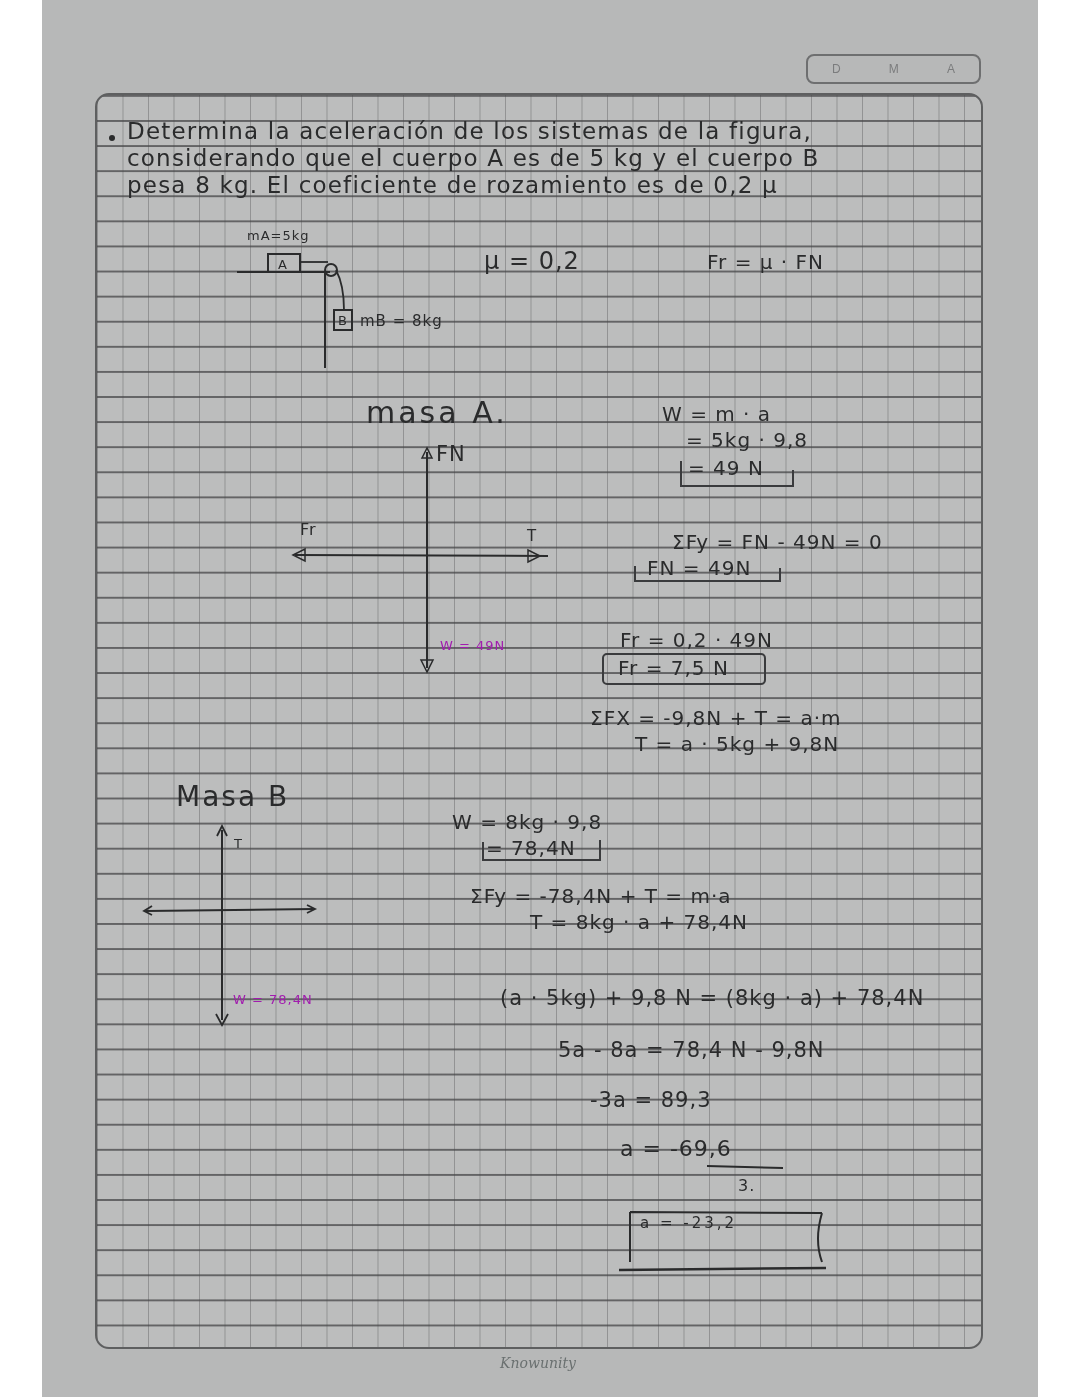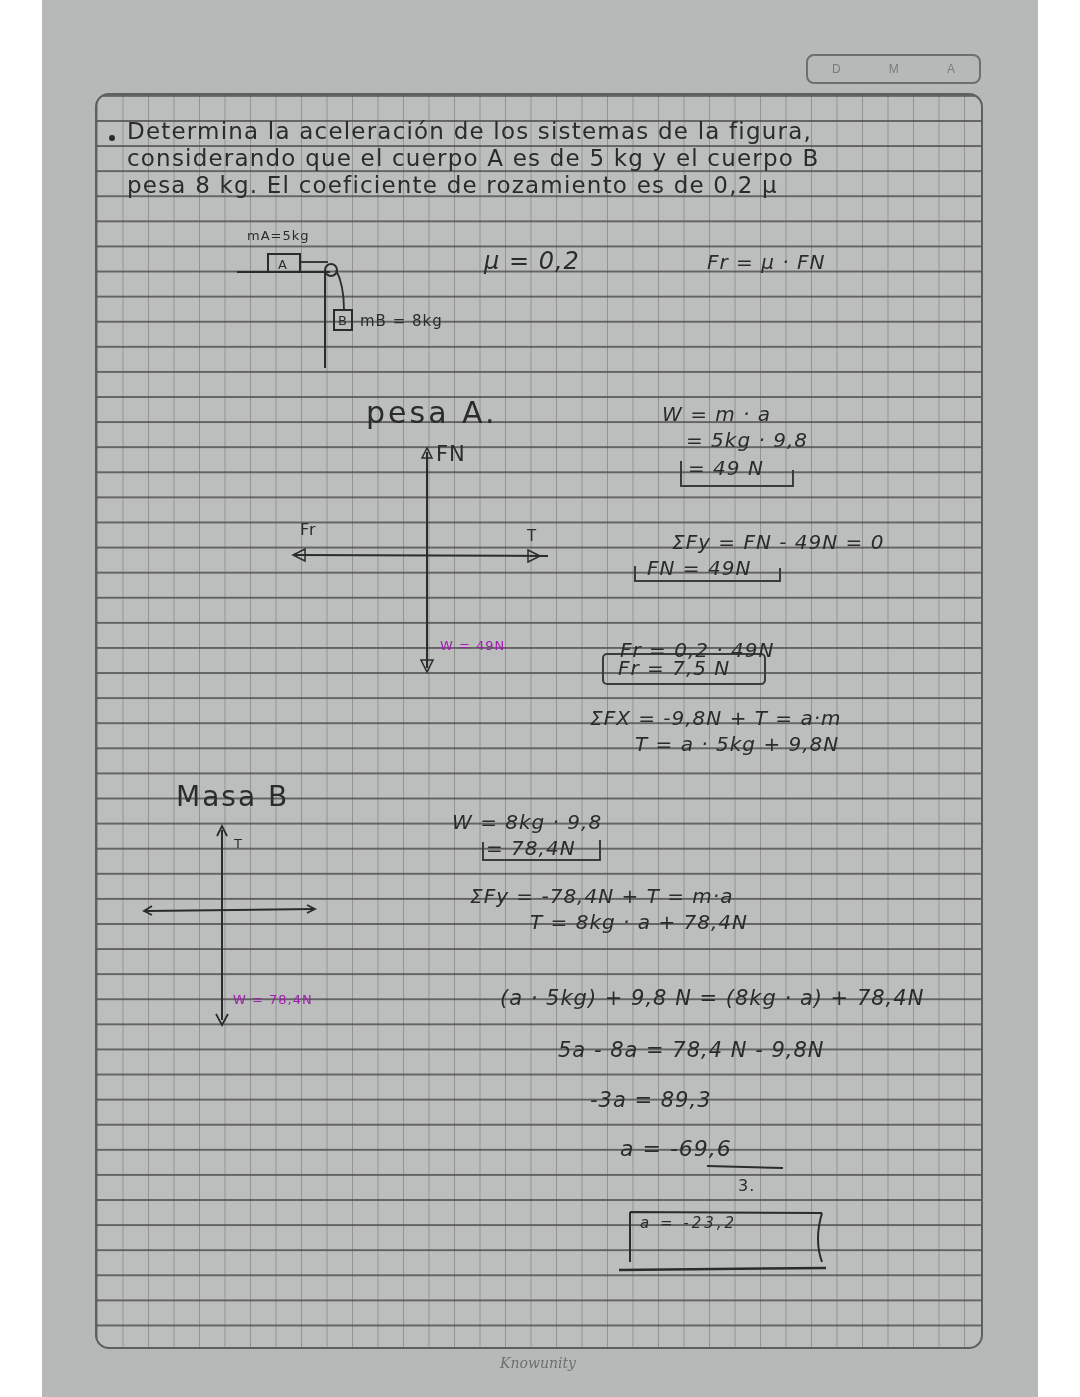--- a/index.html
+++ b/index.html
@@ -27,21 +27,21 @@
         linear-gradient(to right, rgba(95,96,98,0.45) 0px, rgba(95,96,98,0.45) 1px, transparent 1px);
       background-size: 100% 25.1px, 25.5px 100%;
       background-position: 0 25px, 0 0;
     }
     .hw {
       position: absolute; color: #2a2b2c; white-space: nowrap;
       font-family: "DejaVu Sans", sans-serif; letter-spacing: 1px;
     }
     .hw.light { color: #a21caf; }
     .q { font-size: 23px; letter-spacing: 1.2px; }
-    .eq { font-size: 20px; font-style: italic; }
+    .eq { font-size: 20px; }
     .sm { font-size: 13px; }
     .title { font-size: 30px; font-weight: normal; letter-spacing: 3px; }
     .bullet {
       position: absolute; left: 109px; top: 135px; width: 6px; height: 6px;
       border-radius: 50%; background: #2a2b2c;
     }
     svg.overlay { position: absolute; left: 0; top: 0; }
     .watermark {
       position: absolute; left: 500px; top: 1355px; font-size: 14px;
       color: #6a7070; font-style: italic; font-family: "DejaVu Serif", serif;
@@ -108,34 +108,34 @@
 </svg>
 
 <div class="hw sm" style="left:247px; top:228px;">mA=5kg</div>
 <div class="hw sm" style="left:278px; top:257px;">A</div>
 <div class="hw sm" style="left:338px; top:313px;">B</div>
 <div class="hw sm" style="left:360px; top:312px; font-size:15px;">mB = 8kg</div>
 
 <div class="hw eq" style="left:484px; top:247px; font-size:24px;">μ = 0,2</div>
 <div class="hw eq" style="left:707px; top:250px;">Fr = μ · FN</div>
 
-<div class="hw title" style="left:366px; top:395px;">pesa A.</div>
+<div class="hw title" style="left:366px; top:395px;">masa A.</div>
 <div class="hw sm" style="left:436px; top:442px; font-size:21px;">FN</div>
 <div class="hw sm" style="left:300px; top:520px; font-size:16px;">Fr</div>
 <div class="hw sm" style="left:527px; top:527px; font-size:15px;">T</div>
 <div class="hw sm light" style="left:440px; top:638px;">W = 49N</div>
 
 <div class="hw eq" style="left:662px; top:402px;">W = m · a</div>
 <div class="hw eq" style="left:686px; top:428px;">= 5kg · 9,8</div>
 <div class="hw eq" style="left:688px; top:456px;">= 49 N</div>
 
 <div class="hw eq" style="left:672px; top:530px;">ΣFy = FN - 49N = 0</div>
 <div class="hw eq" style="left:647px; top:556px;">FN = 49N</div>
 
-<div class="hw eq" style="left:620px; top:628px;margin-top:10px;">Fr = 0,2 · 49N</div>
+<div class="hw eq" style="left:620px; top:628px;">Fr = 0,2 · 49N</div>
 <div class="hw eq" style="left:618px; top:656px;">Fr = 7,5 N</div>
 
 <div class="hw eq" style="left:590px; top:706px;">ΣFX = -9,8N + T = a·m</div>
 <div class="hw eq" style="left:635px; top:732px;">T = a · 5kg + 9,8N</div>
 
 <div class="hw title" style="left:176px; top:780px; font-size:28px; letter-spacing:2px;">Masa B</div>
 <div class="hw sm" style="left:234px; top:836px;">T</div>
 <div class="hw sm light" style="left:233px; top:992px;">W = 78,4N</div>
 
 <div class="hw eq" style="left:452px; top:810px;">W = 8kg · 9,8</div>

